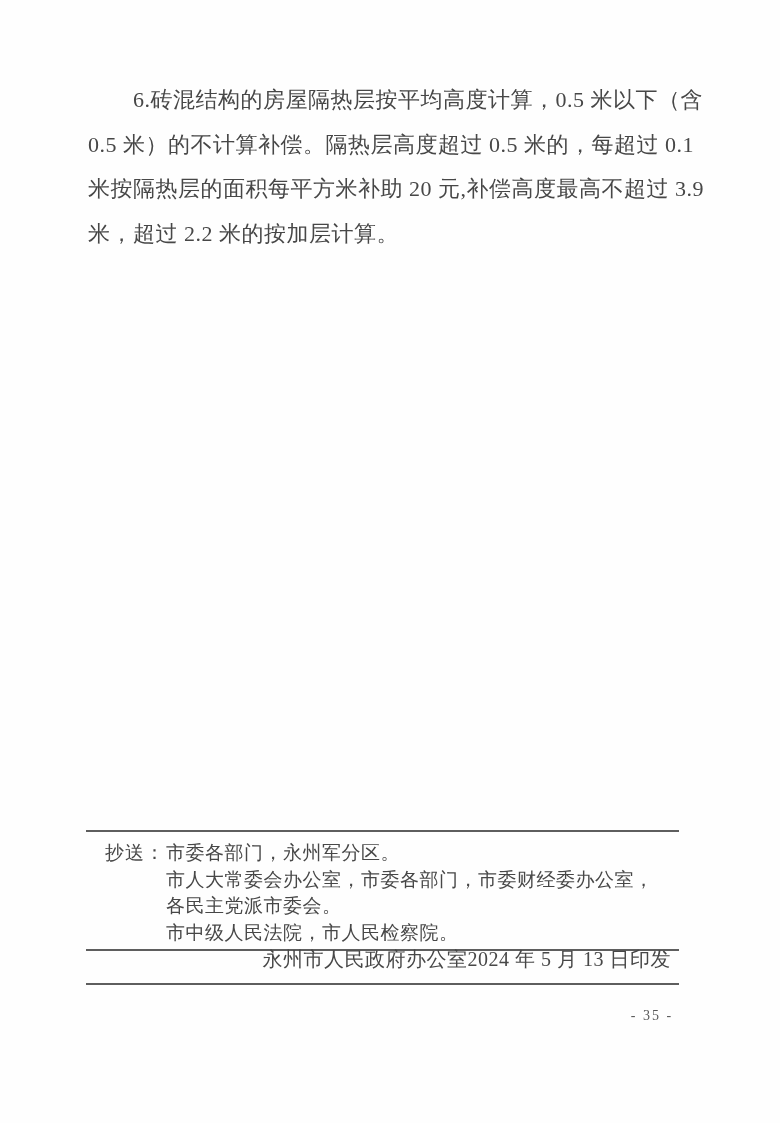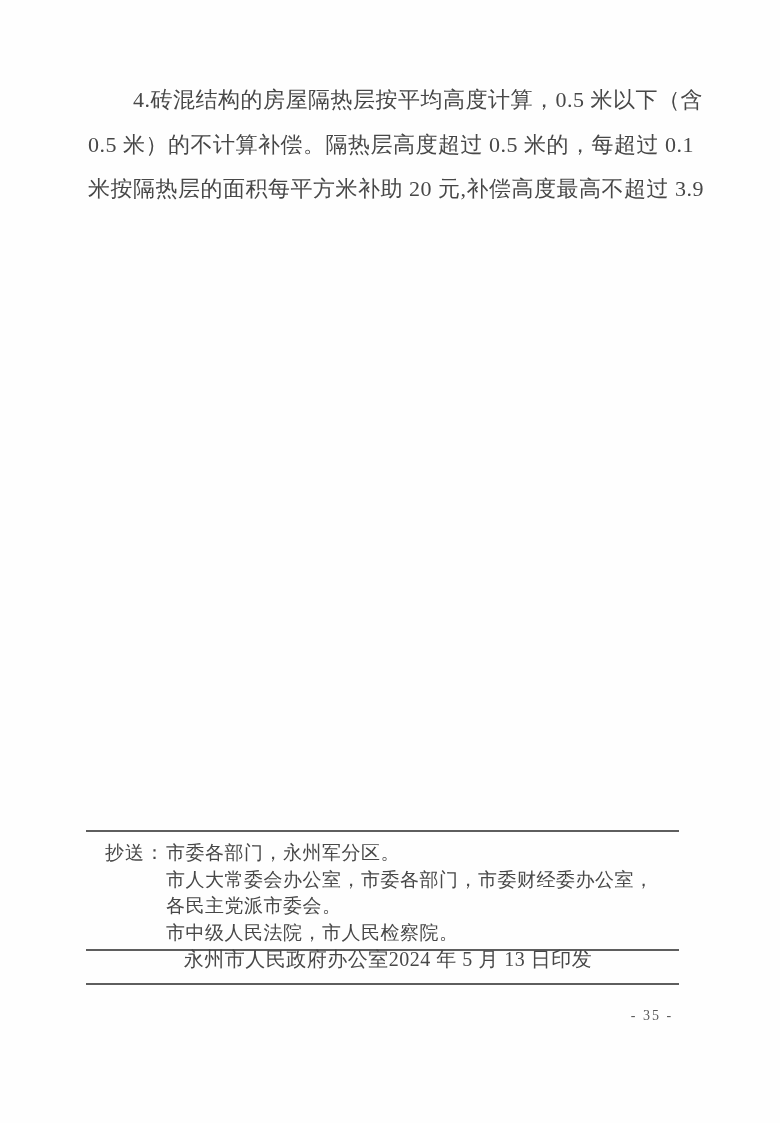--- a/index.html
+++ b/index.html
@@ -54,21 +54,21 @@
     letter-spacing: 0.5px;
   }
   .cc-lines .cline { white-space: nowrap; }
   .imprint {
     position: absolute;
     left: 86px;
     top: 951px;
     width: 593px;
     height: 16px;
     display: flex;
-    justify-content: center;
+    justify-content: flex-end;
     align-items: center;
     padding: 0 8px 0 19px;
     font-size: 20px;
     letter-spacing: 0.5px;
   }
   .page-number {
     position: absolute;
     left: 600px;
     top: 1008px;
     width: 104px;
@@ -77,23 +77,24 @@
     letter-spacing: 2px;
     color: #585858;
   }
 </style>
 </head>
 <body>
 
 <div class="page">
 
   <div class="para">
-    <div class="bline indent">4.砖混结构的房屋隔热层按平均高度计算，0.5 米以下（含</div>
+    <div class="bline indent">6.砖混结构的房屋隔热层按平均高度计算，0.5 米以下（含</div>
     <div class="bline">0.5 米）的不计算补偿。隔热层高度超过 0.5 米的，每超过 0.1</div>
     <div class="bline">米按隔热层的面积每平方米补助 20 元,补偿高度最高不超过 3.9</div>
+    <div class="bline">米，超过 2.2 米的按加层计算。</div>
   </div>
 
   <div class="rule rule-cc-top"></div>
 
   <div class="cc-label">抄送：</div>
   <div class="cc-lines">
     <div class="cline">市委各部门，永州军分区。</div>
     <div class="cline">市人大常委会办公室，市委各部门，市委财经委办公室，</div>
     <div class="cline">各民主党派市委会。</div>
     <div class="cline">市中级人民法院，市人民检察院。</div>

